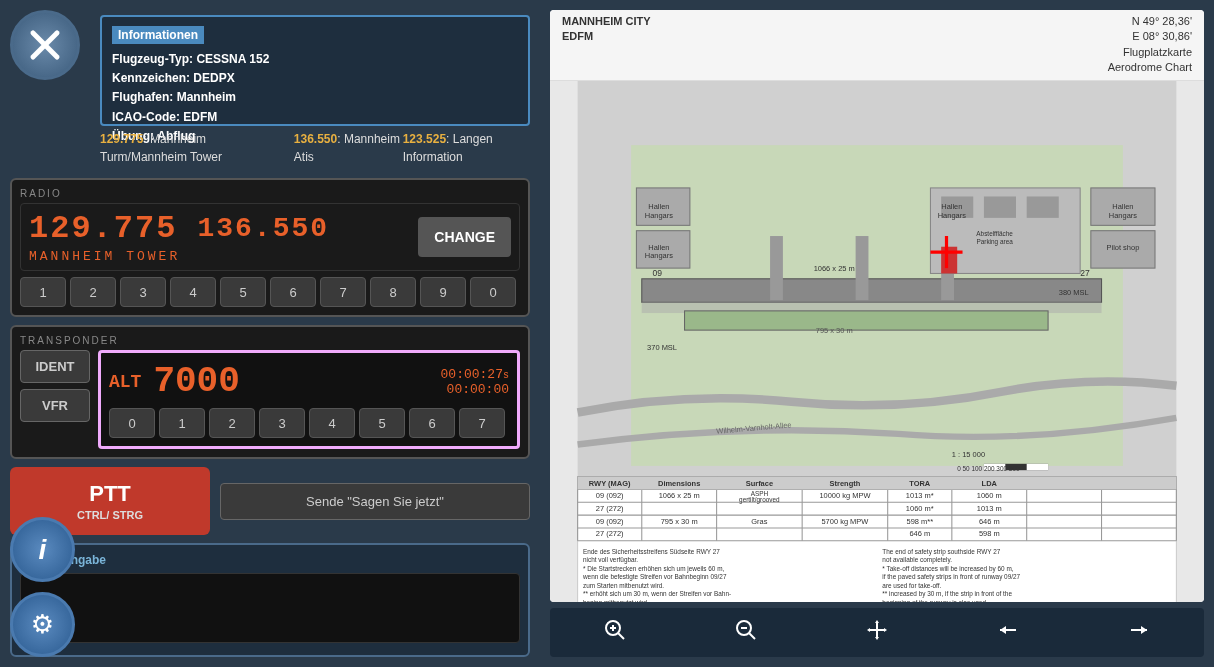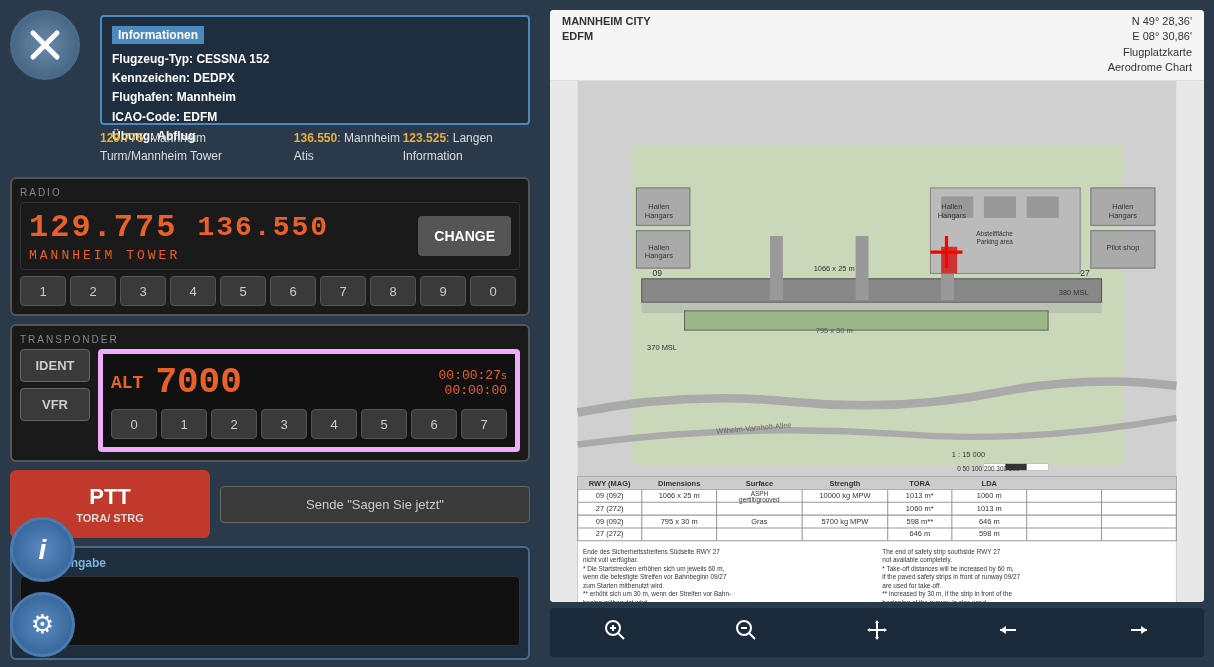--- a/index.html
+++ b/index.html
@@ -196,21 +196,21 @@
       padding: 8px 14px;
       font-size: 13px;
       font-weight: bold;
       cursor: pointer;
       min-width: 70px;
       text-align: center;
     }
     .transponder-display {
       flex: 1;
       background: #111;
-      border: 5px solid #f0abfc;
+      border: 3px solid #f0abfc;
       border-radius: 4px;
       padding: 8px;
       display: flex;
       flex-direction: column;
       justify-content: flex-end;
     }
     .transponder-top {
       display: flex;
       align-items: center;
       gap: 12px;
@@ -489,21 +489,21 @@
           <button class="num-btn">6</button>
           <button class="num-btn">7</button>
         </div>
       </div>
     </div>
   </div>
 
   <div class="ptt-section">
     <button class="ptt-btn">
       <div>PTT</div>
-      <div class="ptt-subtitle">TORA/ STRG</div>
+      <div class="ptt-subtitle">CTRL/ STRG</div>
     </button>
     <button class="sende-btn">Sende "Sagen Sie jetzt"</button>
   </div>
 
   <div class="voice-section">
     <div class="voice-label">Spracheingabe</div>
     <textarea class="voice-input" style=""></textarea>
   </div>
 
   <div class="bottom-icons">

